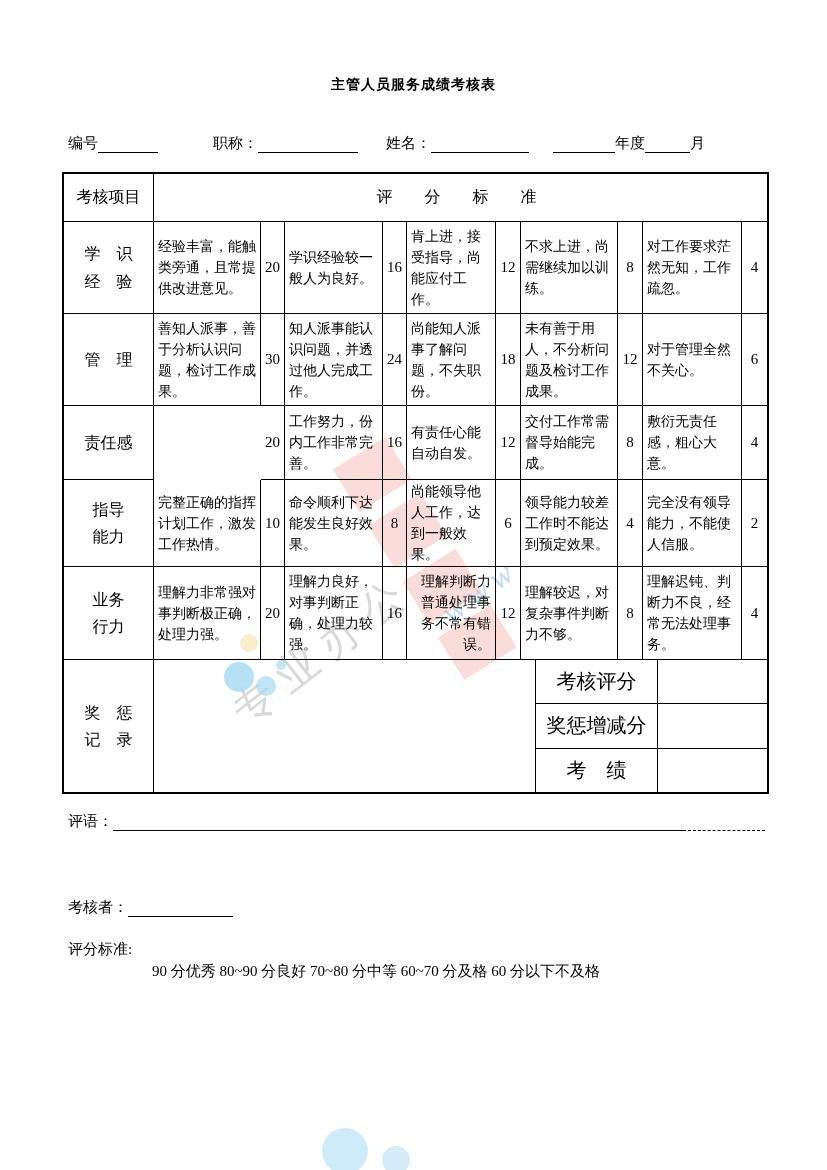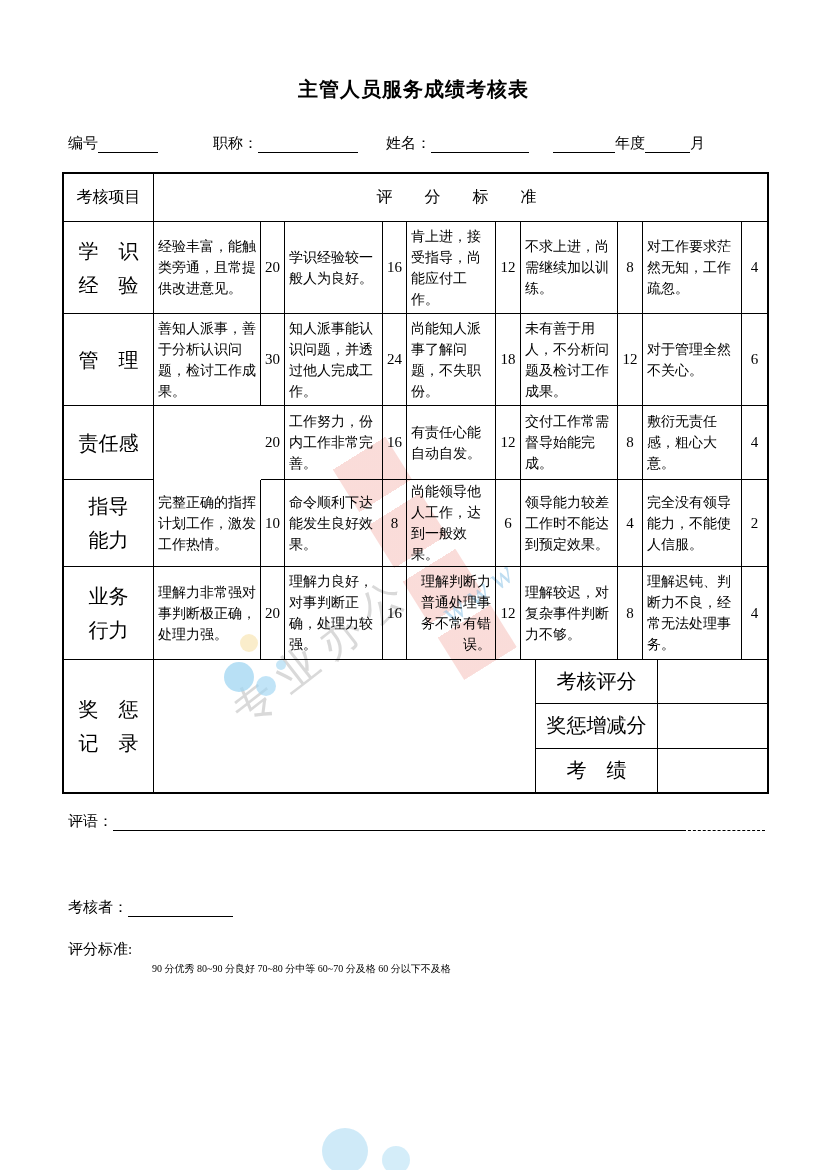--- a/index.html
+++ b/index.html
@@ -9,57 +9,57 @@
   .wm{position:absolute;z-index:0;pointer-events:none;}
   .wm-pink-band{left:392px;top:428px;width:62px;height:255px;transform:rotate(-32deg);
     background:repeating-linear-gradient(0deg, rgba(238,140,130,0.30) 0 50px, transparent 50px 66px);}
   .wm-gray-text{left:238px;top:688px;font-size:42px;letter-spacing:12px;color:rgba(120,120,120,0.28);
     transform:rotate(-38deg);transform-origin:left center;white-space:nowrap;}
   .wm-www-text{left:445px;top:598px;font-size:33px;font-style:italic;letter-spacing:7px;
     color:rgba(125,188,228,0.50);transform:rotate(-36deg);transform-origin:left center;}
   .wm-dot{border-radius:50%;}
   
   .title{position:absolute;z-index:2;top:76px;left:0;width:100%;text-align:center;
-    font-size:20px;font-weight:bold;letter-spacing:1px;}
+    font-size:14px;font-weight:bold;letter-spacing:1px;}
   .info-line{position:absolute;z-index:2;top:134px;left:68px;width:700px;font-size:15px;
     display:flex;align-items:flex-end;white-space:nowrap;}
   .blank{display:inline-block;border-bottom:1px solid #000;height:17px;}
   
   .eval-table{position:absolute;z-index:1;left:62px;top:172px;
     display:grid;
     grid-template-columns:90px 107px 24px 98px 24px 89px 25px 97px 25px 99px 25px;
     grid-template-rows:48px 92px 92px 74px 87px 93px 44px 44px 44px;
     border:2px solid #000;background:transparent;}
   .cell{border-right:1px solid #000;border-bottom:1px solid #000;
     display:flex;align-items:center;box-sizing:border-box;overflow:hidden;}
   .br0{border-right:none;} .bb0{border-bottom:none;}
   .hdr{justify-content:center;text-align:center;font-size:16px;}
   .hdr-criteria{letter-spacing:8px;}
-  .lbl{justify-content:center;text-align:center;font-size:20px;white-space:pre-line;line-height:1.7;}
+  .lbl{justify-content:center;text-align:center;font-size:16px;white-space:pre-line;line-height:1.7;}
   .desc{padding:2px 4px;font-size:14px;line-height:1.5;}
   .desc span{display:block;width:100%;}
   .score{justify-content:center;text-align:center;font-size:15px;}
   
   .bottom-wrap{display:flex;width:100%;height:100%;}
   .bottom-empty{flex:1;}
   .subtable{width:231px;border-left:1px solid #000;display:flex;flex-direction:column;}
   .subrow{flex:1;display:flex;border-bottom:1px solid #000;}
   .subrow:last-child{border-bottom:none;}
   .sublabel{width:121px;border-right:1px solid #000;display:flex;align-items:center;
     justify-content:center;font-size:20px;text-align:center;}
   .subvalue{flex:1;}
   
   .comment-line{position:absolute;z-index:2;top:812px;left:68px;width:697px;font-size:15px;
     display:flex;align-items:flex-end;}
   .comment-solid{flex:1;border-bottom:1px solid #000;height:17px;}
   .comment-dashed{width:82px;border-bottom:1px dashed #000;height:17px;}
   .assessor-line{position:absolute;z-index:2;top:898px;left:68px;font-size:15px;
     display:flex;align-items:flex-end;}
   .standard-label{position:absolute;z-index:2;top:940px;left:68px;font-size:15px;}
-  .standard-text{position:absolute;z-index:2;top:962px;left:152px;font-size:10px;}
+  .standard-text{position:absolute;z-index:2;top:962px;left:152px;font-size:15px;}
 </style>
 </head>
 <body>
 
 <div class="page">
 
   <div class="wm wm-pink-band"></div>
   <div class="wm wm-gray-text">专业办公</div>
   <div class="wm wm-www-text">www</div>
   <div class="wm wm-dot" style="left:224px;top:662px;width:30px;height:30px;background:rgba(160,214,242,0.75);"></div>

